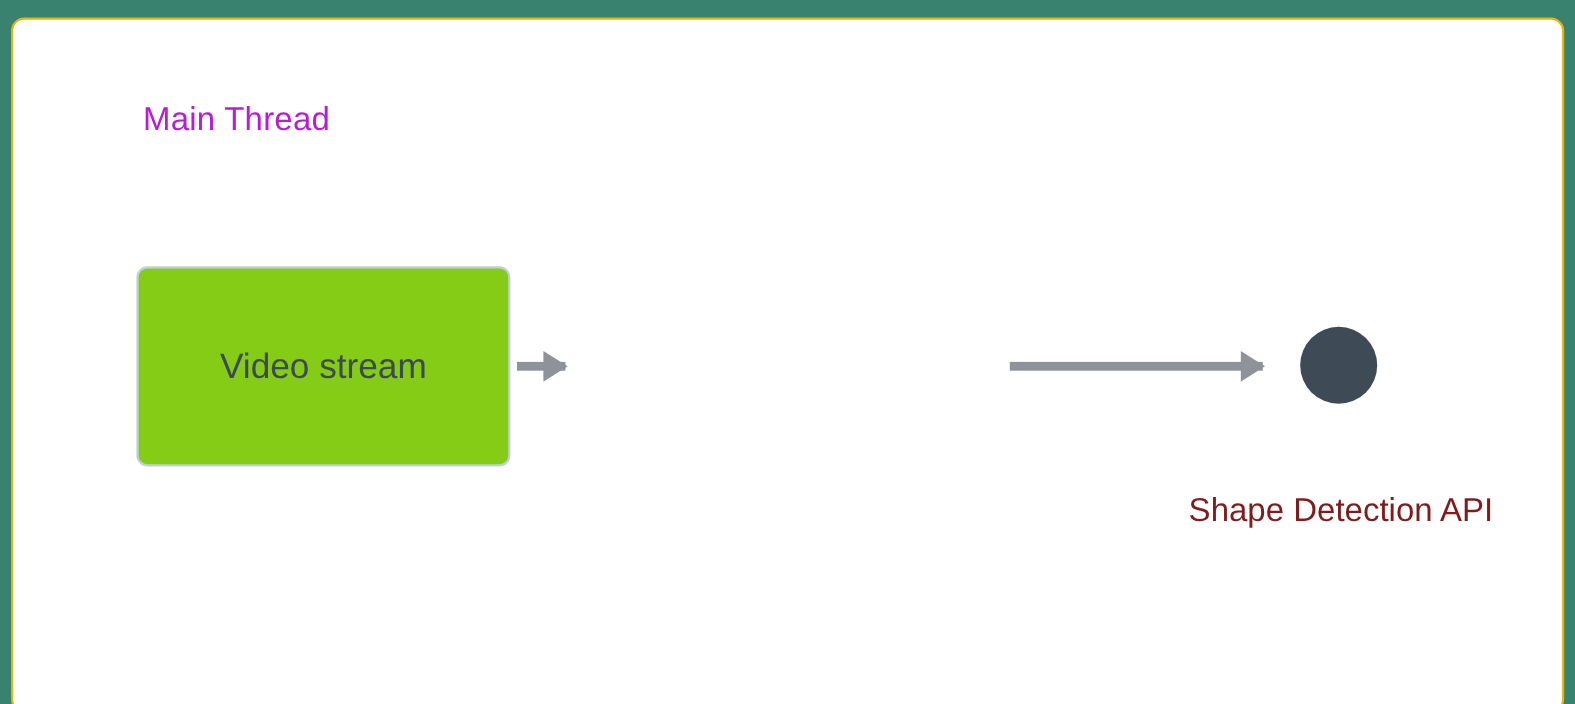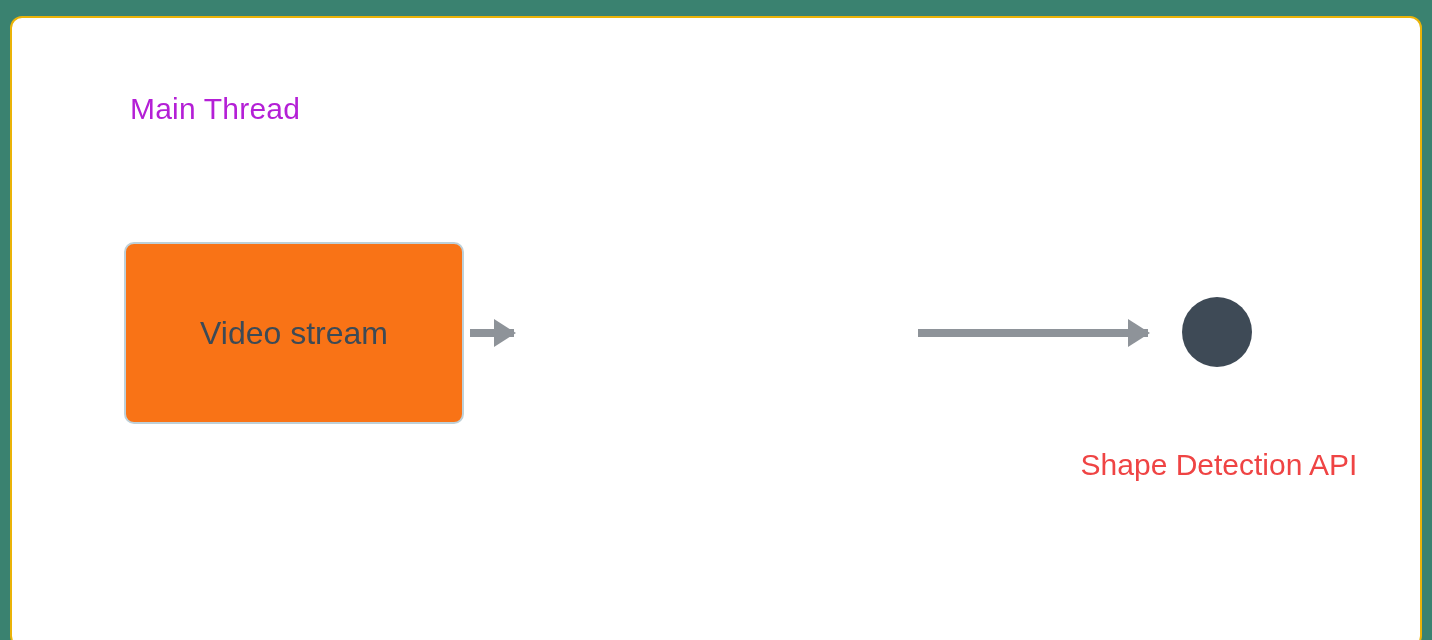--- a/index.html
+++ b/index.html
@@ -41,21 +41,21 @@
     height: 186px;
     width: 1220px;
   }
 
   .node-box {
     position: absolute;
     top: 0;
     height: 182px;
     border: 2px solid #bed0d8;
     border-radius: 10px;
-    background: #f97316;
+    background: #84cc16;
     display: flex;
     align-items: center;
     justify-content: center;
     box-sizing: border-box;
   }
   .node-box span {
     font-size: 32px;
     font-weight: 400;
     color: #3c4a56;
   }
@@ -95,21 +95,21 @@
   }
 
   .dot-label {
     position: absolute;
     left: 940px;
     top: 206px;
     width: 310px;
     text-align: center;
     font-size: 30px;
     font-weight: 400;
-    color: #ef4444;
+    color: #7f1d1d;
   }
 </style>
 </head>
 <body>
 
 <div class="panel">
 
   <div class="section-title">Main Thread</div>
 
   <div class="flow">

